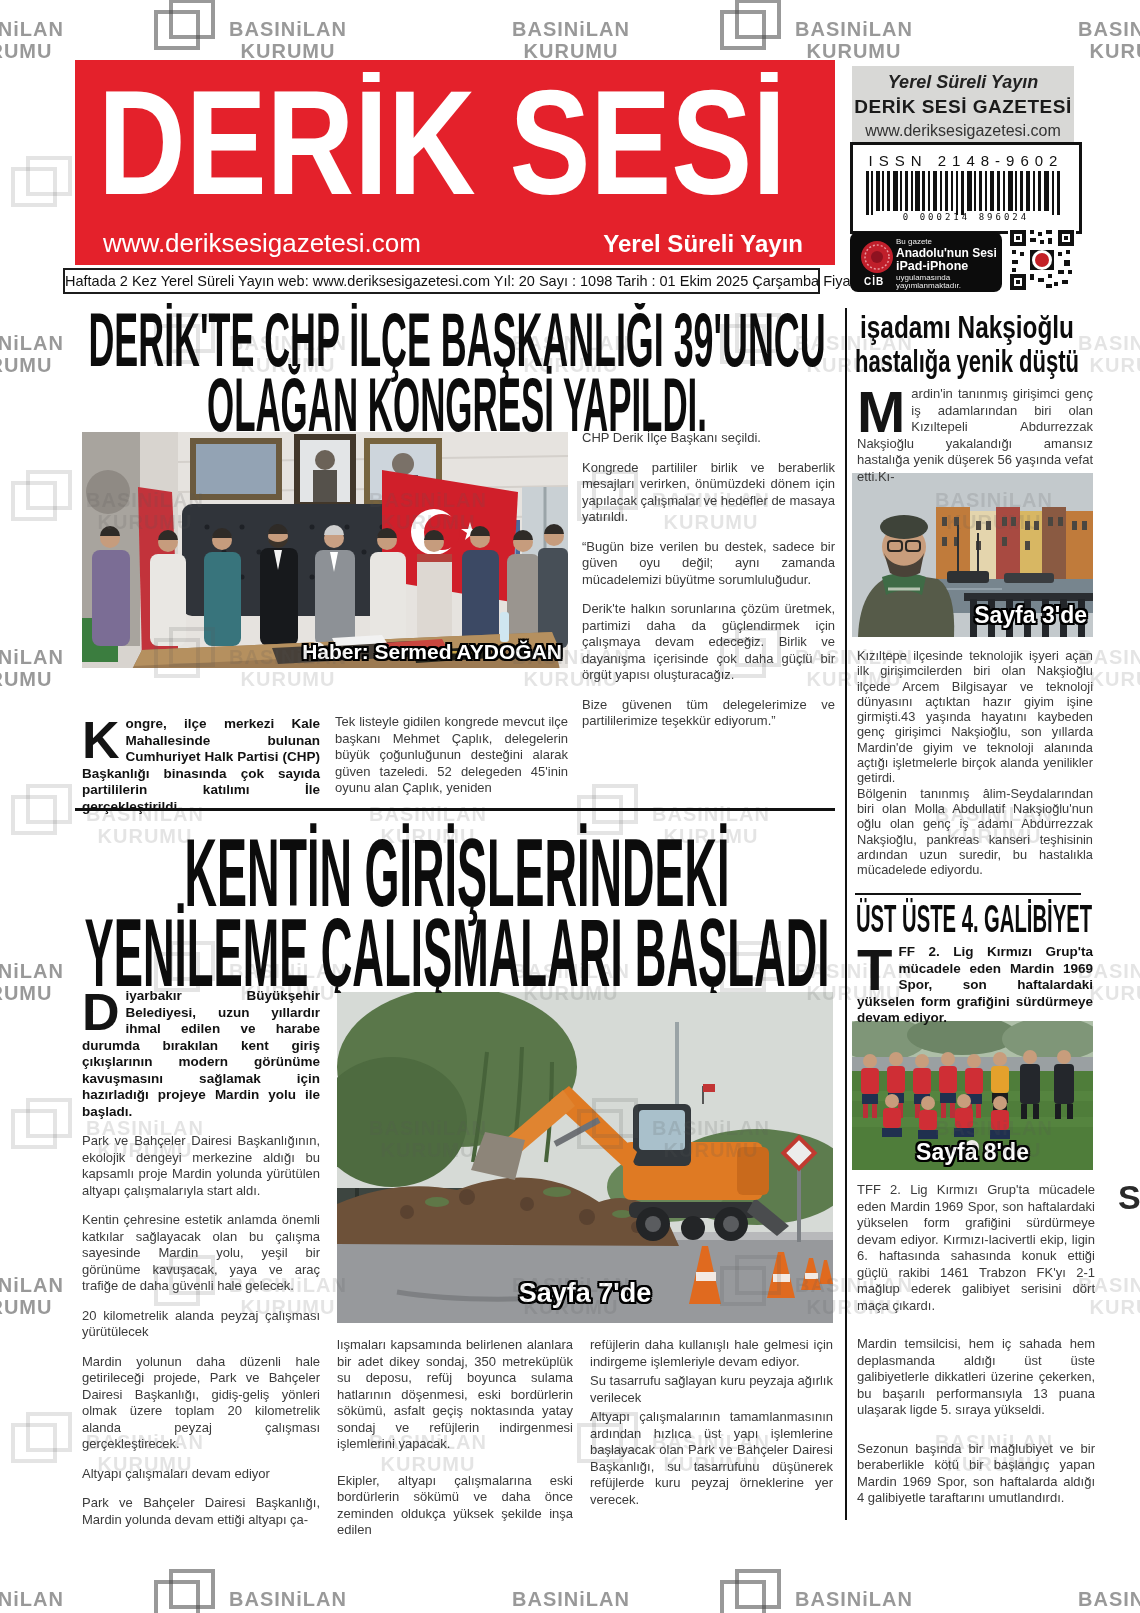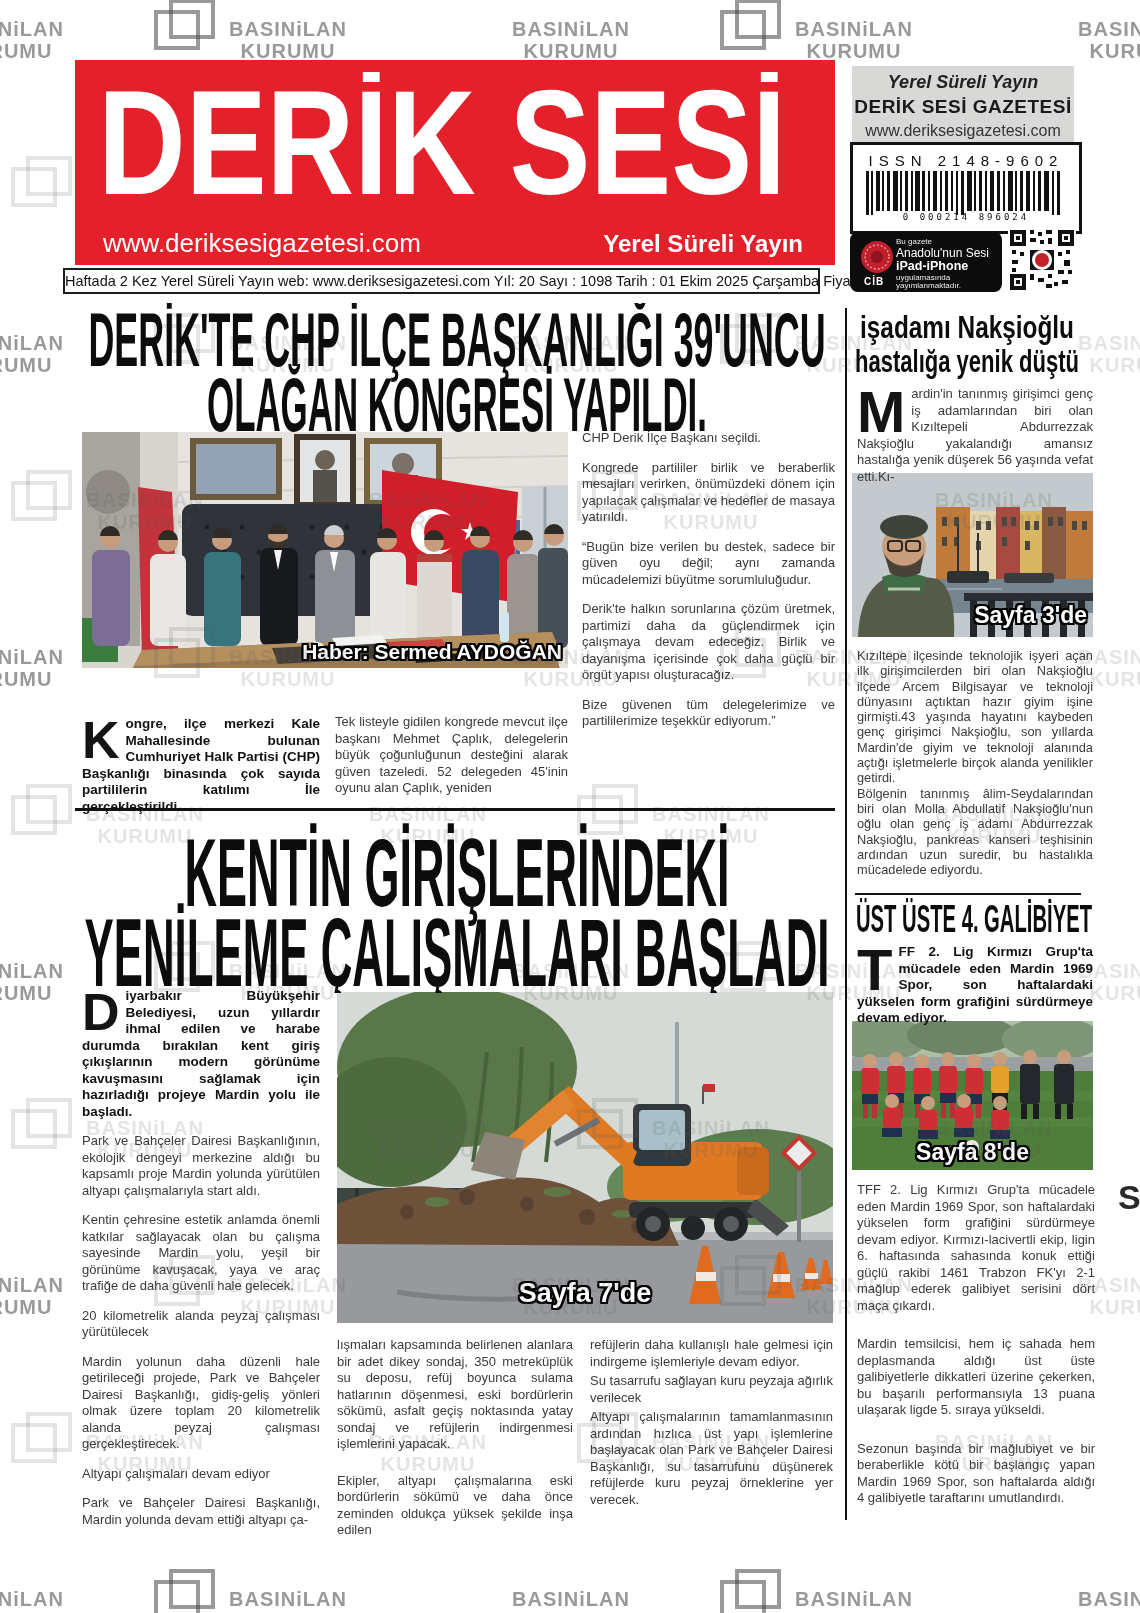--- a/index.html
+++ b/index.html
@@ -28,21 +28,21 @@
   #pub-url{font-size:16px;color:#333;line-height:23px;}
   #issn-box{left:850px;top:142px;width:226px;height:86px;border:3px solid #111;background:#fff;z-index:2;text-align:center;}
   #issn-line{font-size:15px;letter-spacing:6px;color:#111;line-height:20px;margin-top:6px;}
   #barcode{margin:0 auto;display:block;}
   #barcode-digits{font-family:"DejaVu Sans Mono",monospace;font-size:9px;letter-spacing:3px;color:#111;margin-top:-3px;}
   #cib-box{left:850px;top:232px;width:152px;height:60px;background:#0c0c0c;border-radius:8px;z-index:2;}
   #cib-seal{position:absolute;left:8px;top:6px;}
   #cib-label{position:absolute;left:14px;top:44px;color:#fff;font-size:10px;font-weight:bold;letter-spacing:1px;}
   .cib-t{position:absolute;left:46px;color:#eee;}
   #cib-l1{top:5px;font-size:8px;}
-  #cib-l2{top:14px;font-size:12px;font-weight:normal;color:#fff;}
+  #cib-l2{top:14px;font-size:12px;font-weight:bold;color:#fff;}
   #cib-l3{top:27px;font-size:12.5px;font-weight:bold;color:#fff;}
   #cib-l4{top:41px;font-size:8px;}
   #cib-l5{top:49px;font-size:8px;}
   #qr-box{left:1008px;top:228px;width:68px;height:64px;z-index:2;}
   
   .hl{font-family:"Liberation Sans",sans-serif;font-weight:bold;fill:#0c0c0c;}
   .hsvg{position:absolute;z-index:2;}
   
   .rule{background:#111;z-index:2;}
   

